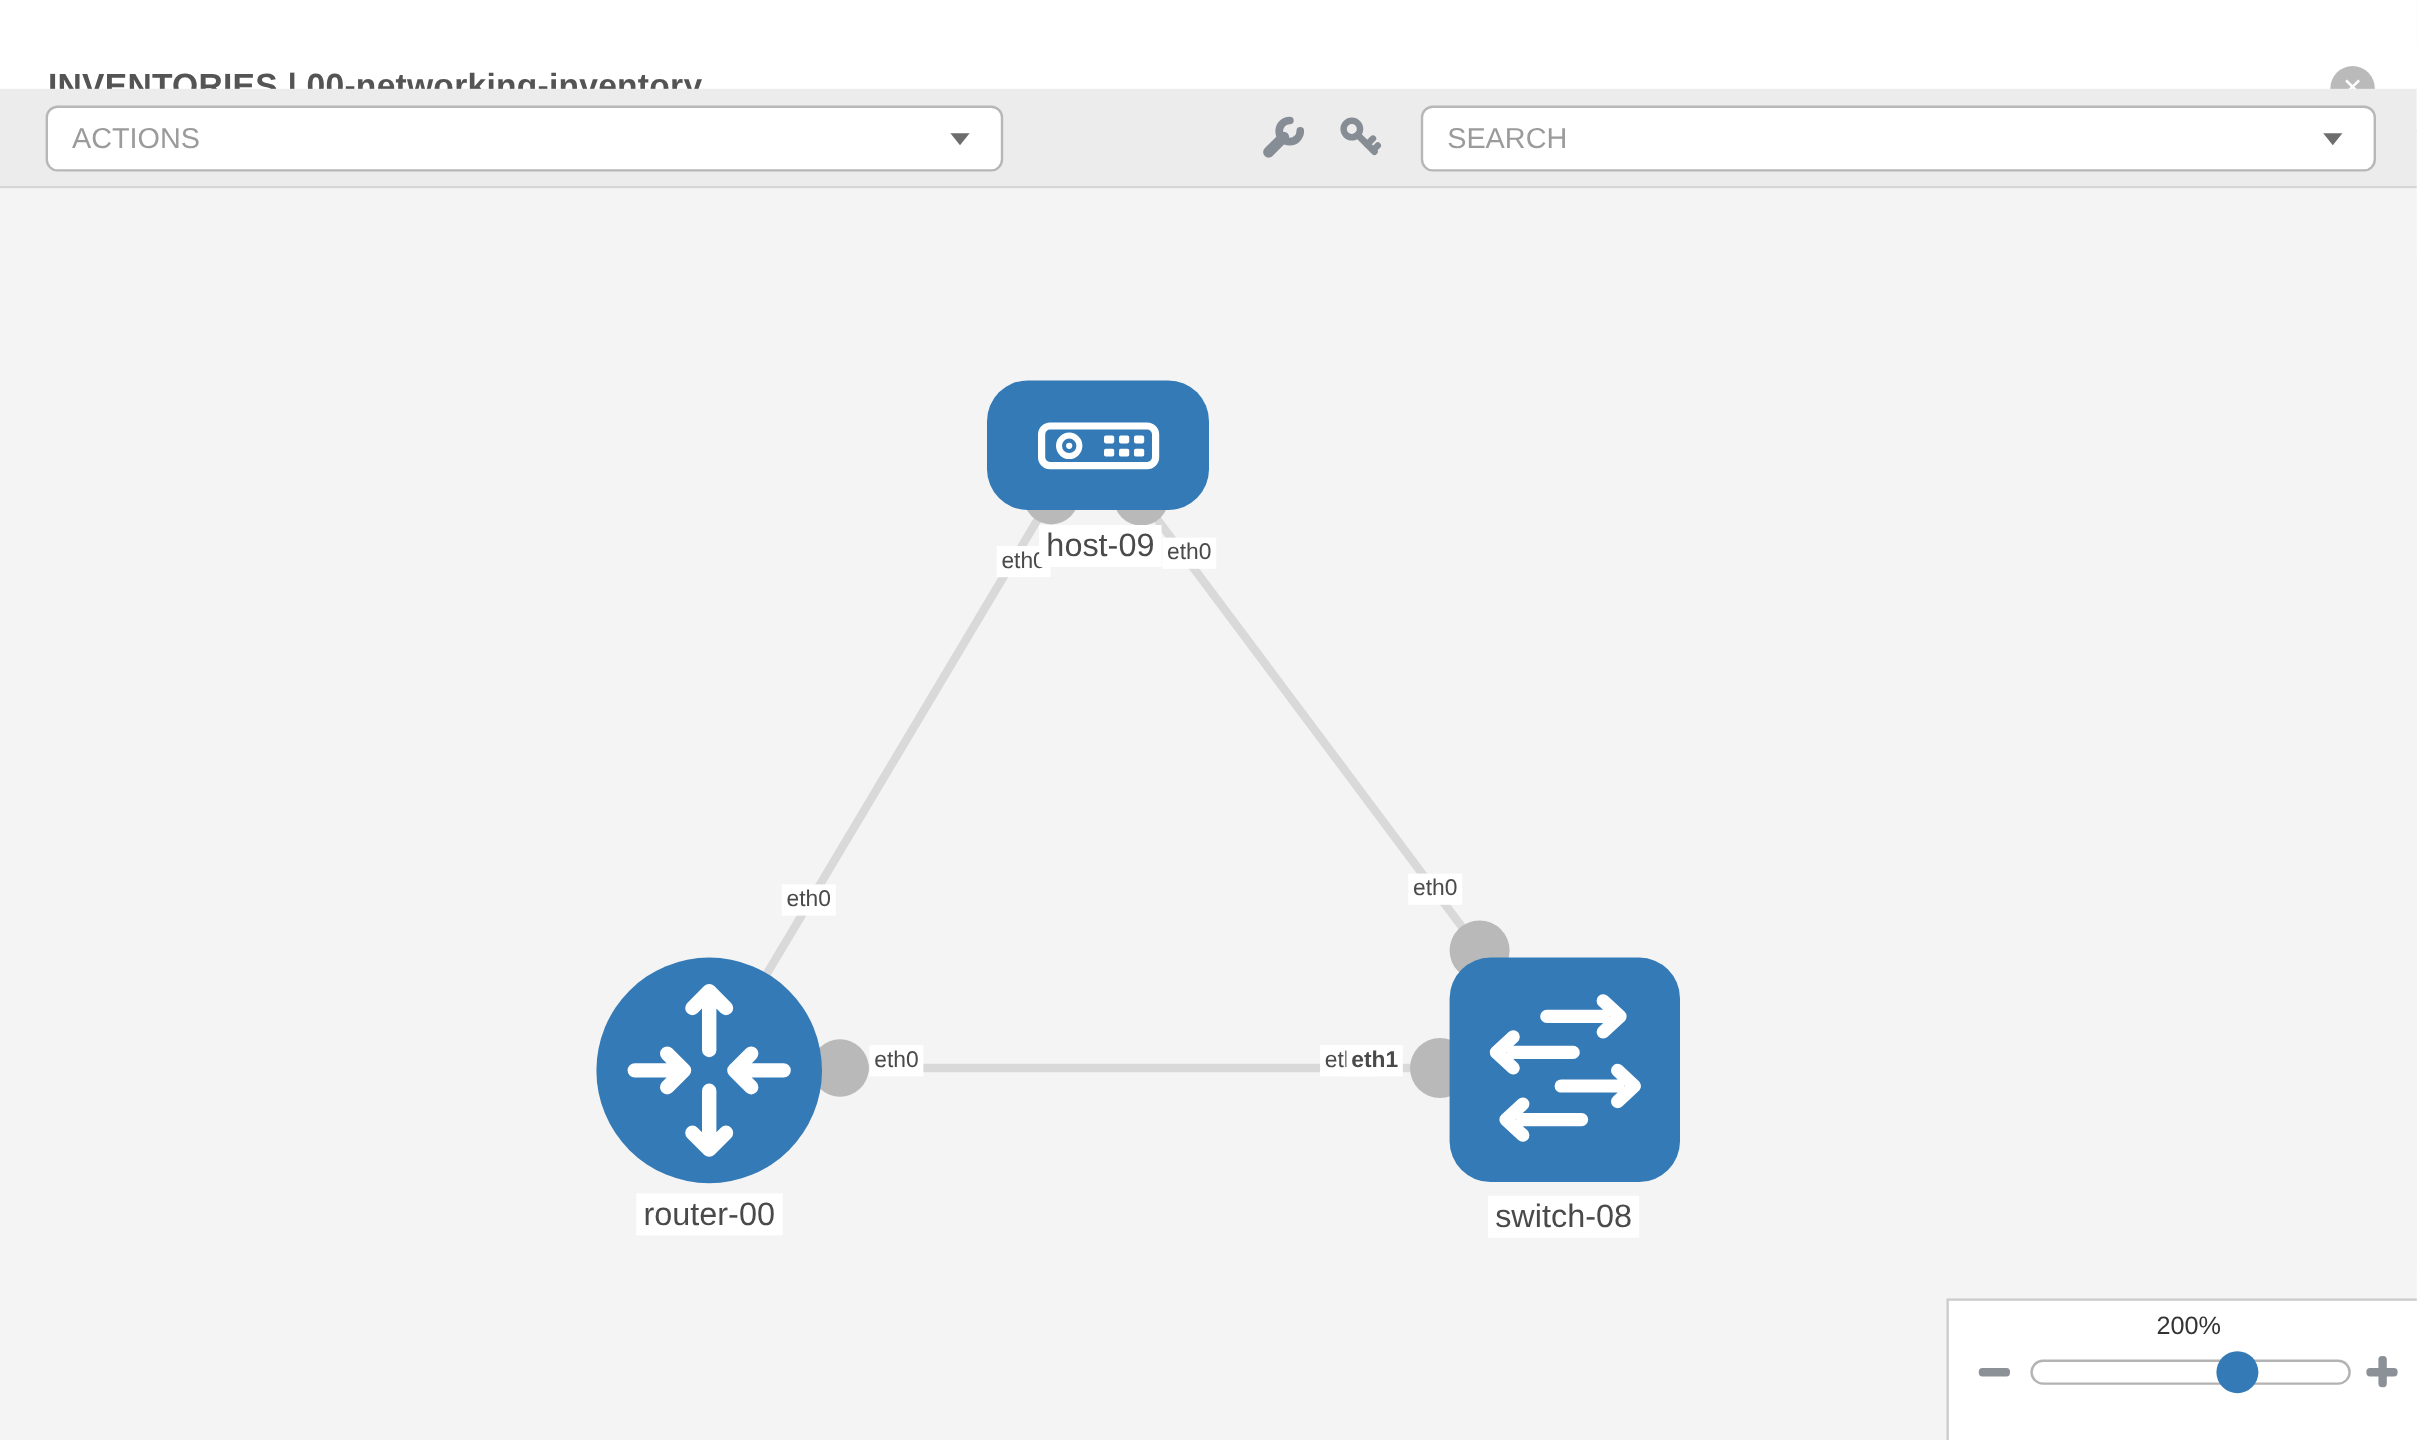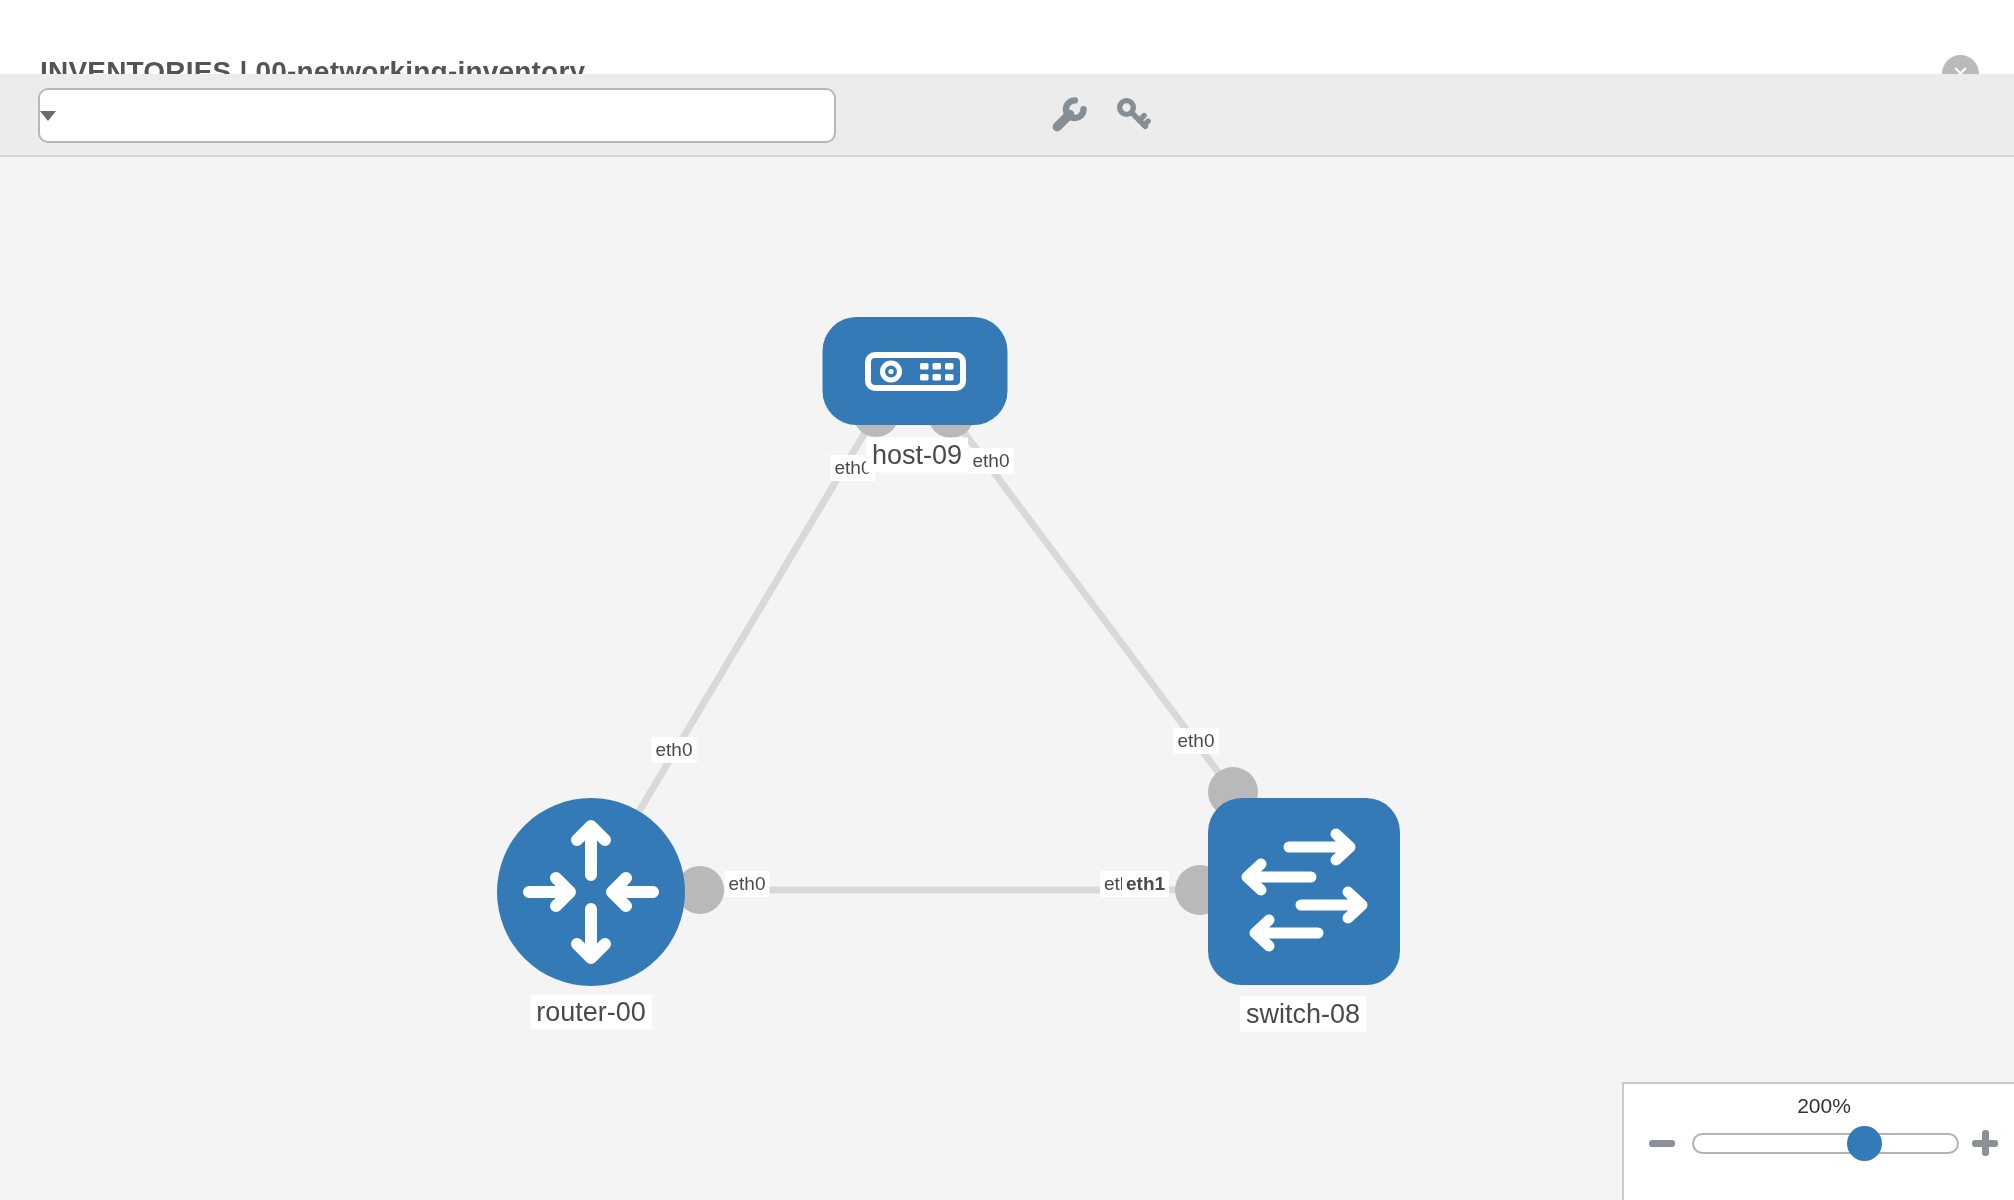--- a/index.html
+++ b/index.html
@@ -102,20 +102,21 @@
 
 <div class="header">
   <div class="page-title">INVENTORIES | 00-networking-inventory</div>
   <div class="close-btn">
     <span>✕</span>
   </div>
 </div>
 
 <div class="toolbar">
   <div class="dropdown dd-actions">
+    <span class="ph">ACTIONS</span>
     <span class="caret"></span>
   </div>
 
   <button class="icon-btn btn-wrench">
     <svg width="44" height="44" viewBox="0 0 36 36">
       <g transform="rotate(45 18 18)" stroke="#868d94" fill="none" stroke-linecap="round">
         <path d="M 13 5 A 7.2 7.2 0 1 0 23 5" stroke-width="5.2"></path>
         <path d="M 18 16 L 18 30.5" stroke-width="7.5"></path>
       </g>
     </svg>
@@ -125,20 +126,24 @@
     <svg width="44" height="44" viewBox="0 0 36 36">
       <g transform="rotate(-45 18 18)" stroke="#868d94" fill="none" stroke-linecap="round">
         <circle cx="18" cy="8.2" r="5.6" stroke-width="4.4"></circle>
         <path d="M 18 13.8 L 18 30" stroke-width="4.6"></path>
         <path d="M 18 23 L 23.6 23" stroke-width="4.4"></path>
         <path d="M 18 28.6 L 22.6 28.6" stroke-width="4.4"></path>
       </g>
     </svg>
   </button>
 
+  <div class="dropdown dd-search">
+    <span class="ph">SEARCH</span>
+    <span class="caret"></span>
+  </div>
 </div>
 
 <div class="canvas">
   <svg class="topo-svg" width="2014" height="1043" viewBox="0 0 2014 1043">
 
     <g stroke="#d9d9d9" stroke-width="7">
       <line x1="876" y1="257" x2="591" y2="735"></line>
       <line x1="951" y1="258" x2="1233" y2="635"></line>
       <line x1="700" y1="733" x2="1200" y2="733"></line>
     </g>

